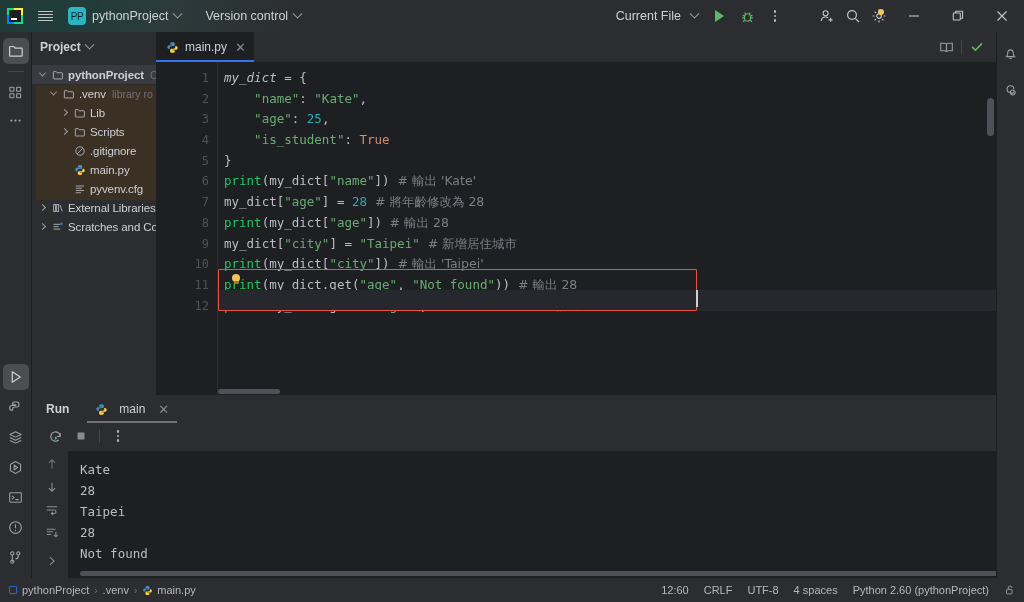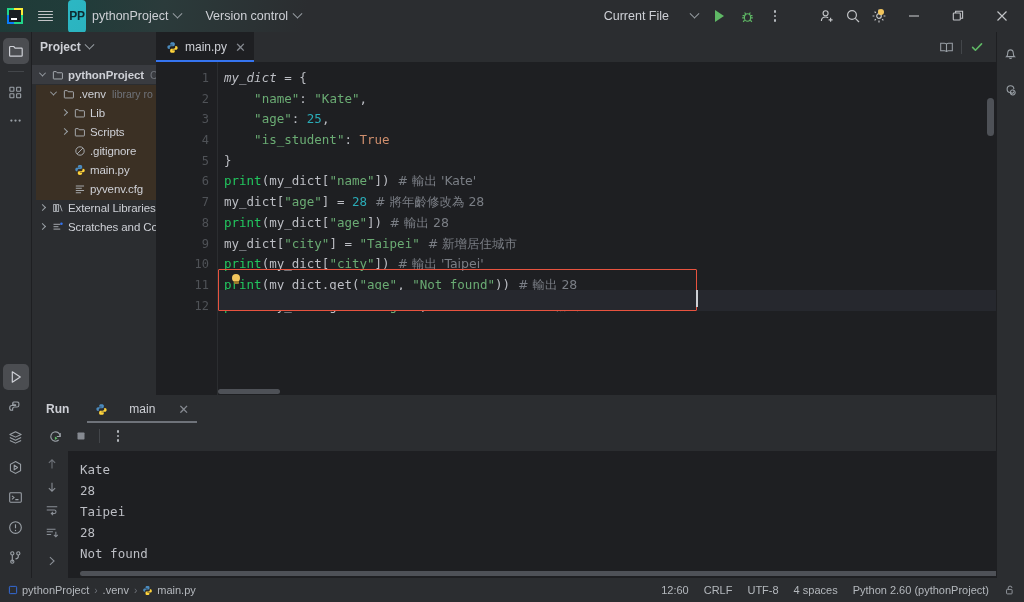--- a/index.html
+++ b/index.html
@@ -32,33 +32,33 @@
   .jb-logo .inner:after {
     content:""; position:absolute; left:2px; bottom:2px; width:6px; height:2px; background:#fff;
   }
   .burger { width: 15px; height: 11px; display:flex; flex-direction:column; justify-content:space-between; }
   .burger i { display:block; height:1.5px; background:#c2c4c7; border-radius:1px; }
   .proj-chip {
     display: flex; align-items: center; gap: 6px; height: 22px;
     padding: 0 6px 0 4px; border-radius: 4px; margin-left: 4px;
   }
   .pp-badge {
-    width: 18px; height: 33px; border-radius: 4px;
+    width: 18px; height: 18px; border-radius: 4px;
     background: linear-gradient(135deg,#2cb7c4,#2bb3bf);
-    color: #0d2b30; font-size: 12px; font-weight: bold;
+    color: #0d2b30; font-size: 10px; font-weight: normal;
     display: flex; align-items: center; justify-content: center;
     letter-spacing: -0.3px;
   }
   .tb-txt { color: #ced0d6; font-size: 12.5px; white-space: nowrap; }
   .chev { width: 7px; height: 7px; border-right: 1.3px solid #9aa0a6; border-bottom: 1.3px solid #9aa0a6;
           transform: rotate(45deg) translate(-2px,-2px); display:inline-block; }
   .vcs-chip { display:flex; align-items:center; gap:6px; margin-left: 14px; padding: 0 4px; height:22px; }
 
   .tb-center { margin-left: auto; display: flex; align-items: center; gap: 2px; }
-  .runcfg { display:flex; align-items:center; gap:22px; padding: 0 6px; height: 22px; border-radius:4px; }
+  .runcfg { display:flex; align-items:center; gap:10px; padding: 0 6px; height: 22px; border-radius:4px; }
   .ic-btn { width: 26px; height: 26px; display:flex; align-items:center; justify-content:center; border-radius:4px; }
   .play-tri {
     width:0;height:0; border-left: 9px solid #5fb865; border-top:6px solid transparent; border-bottom:6px solid transparent;
   }
   .dots-v { display:flex; flex-direction:column; gap:2px; align-items:center; }
   .dots-v i { width:2.5px;height:2.5px;border-radius:50%;background:#b4b8bd; display:block;}
 
   .tb-right { display: flex; align-items: center; margin-left: 26px; }
   .win-btn { width: 44px; height: 32px; display:flex; align-items:center; justify-content:center; }
   .gear-dot { position:absolute; right:8px; top:6px; width:6px;height:6px;border-radius:50%;background:#f2c55c; }
@@ -152,21 +152,21 @@
   }
   .ed-hscroll {
     position:absolute; left:62px; bottom:1px; width:62px; height:5px; background:#4e5157; border-radius:3px;
   }
 
   
   .runpanel { position:absolute; left:36px; top:395px; width:964px; height:183px; background:#2b2d30; }
   .run-tabs { height:28px; display:flex; align-items:center; padding-left:10px; gap:0; }
   .run-title { color:#ced0d6; font-size:12px; font-weight:600; margin-right:18px; }
   .run-tab {
-    height:28px; display:flex; align-items:center; gap:21px; padding:0 8px; position:relative;
+    height:28px; display:flex; align-items:center; gap:11px; padding:0 8px; position:relative;
     color:#ced0d6; font-size:12px;text-align:right;
   }
   .run-tab .underline { position:absolute; left:0; bottom:0; height:2px; width:100%; background:#6f737a; }
   .run-toolbar { height:26px; display:flex; align-items:center; padding-left:8px; gap:4px; }
   .rt-btn { width:22px;height:22px;display:flex;align-items:center;justify-content:center;border-radius:4px;}
   .rt-sep { width:1px;height:14px;background:#43464a;margin:0 3px; }
   .console-wrap { position:absolute; left:0; top:56px; width:964px; height:127px; display:flex; }
   .console-gutter {
     width:32px; flex:0 0 32px; background:#2b2d30; display:flex; flex-direction:column;
     align-items:center; padding-top:6px; gap:9px;

